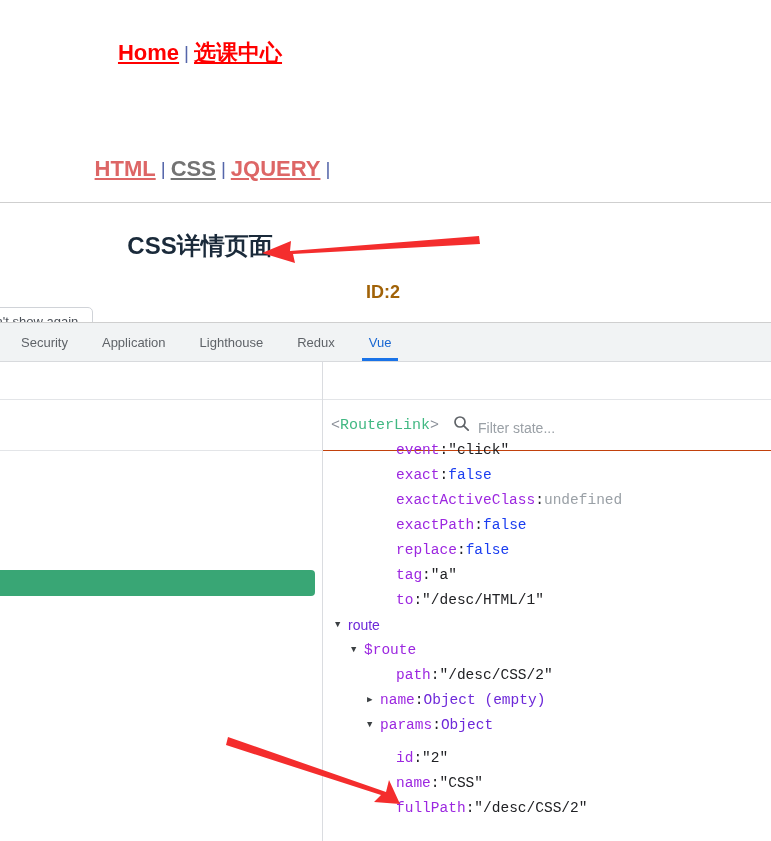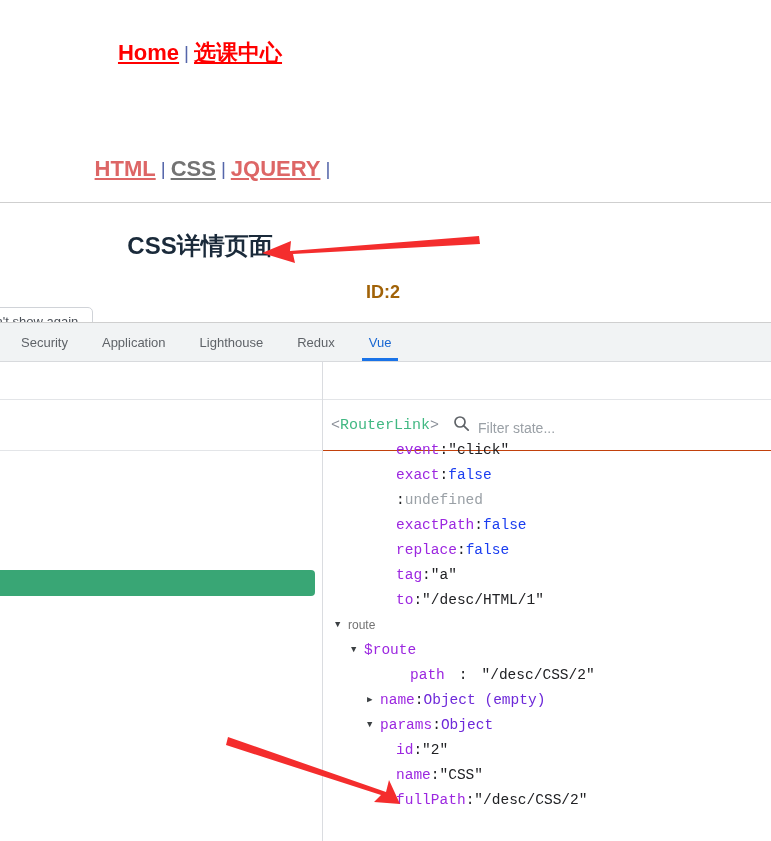--- a/index.html
+++ b/index.html
@@ -242,21 +242,21 @@
   }
   .state-row .arrow {
     width: 13px;
     flex: 0 0 auto;
     color: #3c4043;
     font-size: 9px;
     line-height: 1;
     text-align: left;
   }
   .k-prop   { color: #9c27e0; }
-  .k-group  { color: #737373; font-family: "Liberation Sans", sans-serif; font-size: 12px; }
+  .k-group  { color: #6d28d9; font-family: "Liberation Sans", sans-serif; font-size: 14px; }
   .v-str    { color: #202124; }
   .v-bool   { color: #1a3df0; }
   .v-undef  { color: #9aa0a6; }
   .v-obj    { color: #6d28d9; }
   .punct    { color: #202124; }
 
   
   .annotation-arrow {
     position: absolute;
     pointer-events: none;
@@ -338,20 +338,21 @@
             <span class="v-str">"click"</span>
           </div>
           <div class="state-row" style="padding-left: 60px;">
             <span class="arrow"></span>
             <span class="k-prop">exact</span>
             <span class="punct">: </span>
             <span class="v-bool">false</span>
           </div>
           <div class="state-row" style="padding-left: 60px;">
             <span class="arrow"></span>
+            <span class="k-prop">exactActiveClass</span>
             <span class="punct">: </span>
             <span class="v-undef">undefined</span>
           </div>
           <div class="state-row" style="padding-left: 60px;">
             <span class="arrow"></span>
             <span class="k-prop">exactPath</span>
             <span class="punct">: </span>
             <span class="v-bool">false</span>
           </div>
           <div class="state-row" style="padding-left: 60px;">
@@ -373,39 +374,39 @@
             <span class="v-str">"/desc/HTML/1"</span>
           </div>
           <div class="state-row" style="padding-left: 12px;">
             <span class="arrow">▼</span>
             <span class="k-group">route</span>
           </div>
           <div class="state-row" style="padding-left: 28px;">
             <span class="arrow">▼</span>
             <span class="k-prop">$route</span>
           </div>
-          <div class="state-row" style="padding-left: 60px; gap: 14px;">
+          <div class="state-row" style="padding-left: 60px;">
             <span class="arrow"></span>
             <span class="k-prop">path</span>
             <span class="punct">: </span>
             <span class="v-str">"/desc/CSS/2"</span>
           </div>
           <div class="state-row" style="padding-left: 44px;">
             <span class="arrow">▶</span>
             <span class="k-prop">name</span>
             <span class="punct">: </span>
             <span class="v-obj">Object (empty)</span>
           </div>
           <div class="state-row" style="padding-left: 44px;">
             <span class="arrow">▼</span>
             <span class="k-prop">params</span>
             <span class="punct">: </span>
             <span class="v-obj">Object</span>
           </div>
-          <div class="state-row" style="padding-left: 60px;">
+          <div class="state-row" style="padding-left: 60px; margin-top: 8px;">
             <span class="arrow"></span>
             <span class="k-prop">id</span>
             <span class="punct">: </span>
             <span class="v-str">"2"</span>
           </div>
           <div class="state-row" style="padding-left: 60px;">
             <span class="arrow"></span>
             <span class="k-prop">name</span>
             <span class="punct">: </span>
             <span class="v-str">"CSS"</span>

